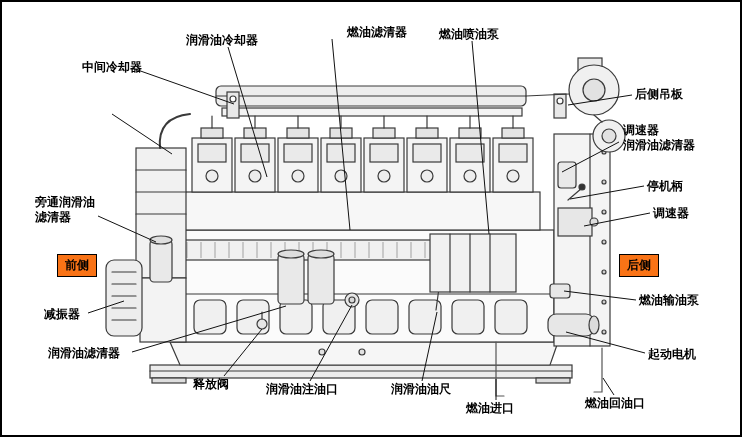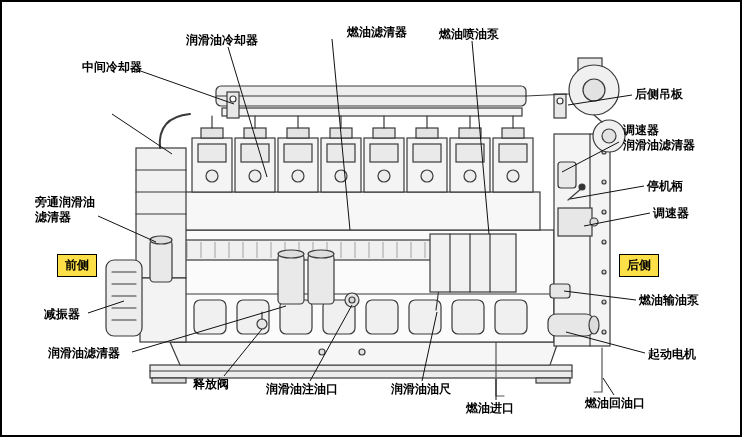--- a/index.html
+++ b/index.html
@@ -8,21 +8,21 @@
   .page {
     position:relative; width:742px; height:437px;
     background:#ffffff; border:2px solid #000; overflow:hidden;
   }
   svg.diagram { position:absolute; left:0; top:0; width:742px; height:437px; }
   .lbl {
     position:absolute; font-size:12px; font-weight:bold; color:#000;
     line-height:1.25; white-space:pre-line;
   }
   .side-box {
-    position:absolute; border:1px solid #000; background:#fde047;
+    position:absolute; border:1px solid #000; background:#f97316;
     font-size:12px; font-weight:bold; padding:2px 7px; color:#000;
   }
   .title {
     position:absolute; top:3px; right:9px;
     font-size:17px; font-weight:bold; letter-spacing:.5px; color:#000;
   }
   .note {
     position:absolute; left:6px; bottom:3px;
     font-size:12px; font-weight:bold; color:#000;
   }

